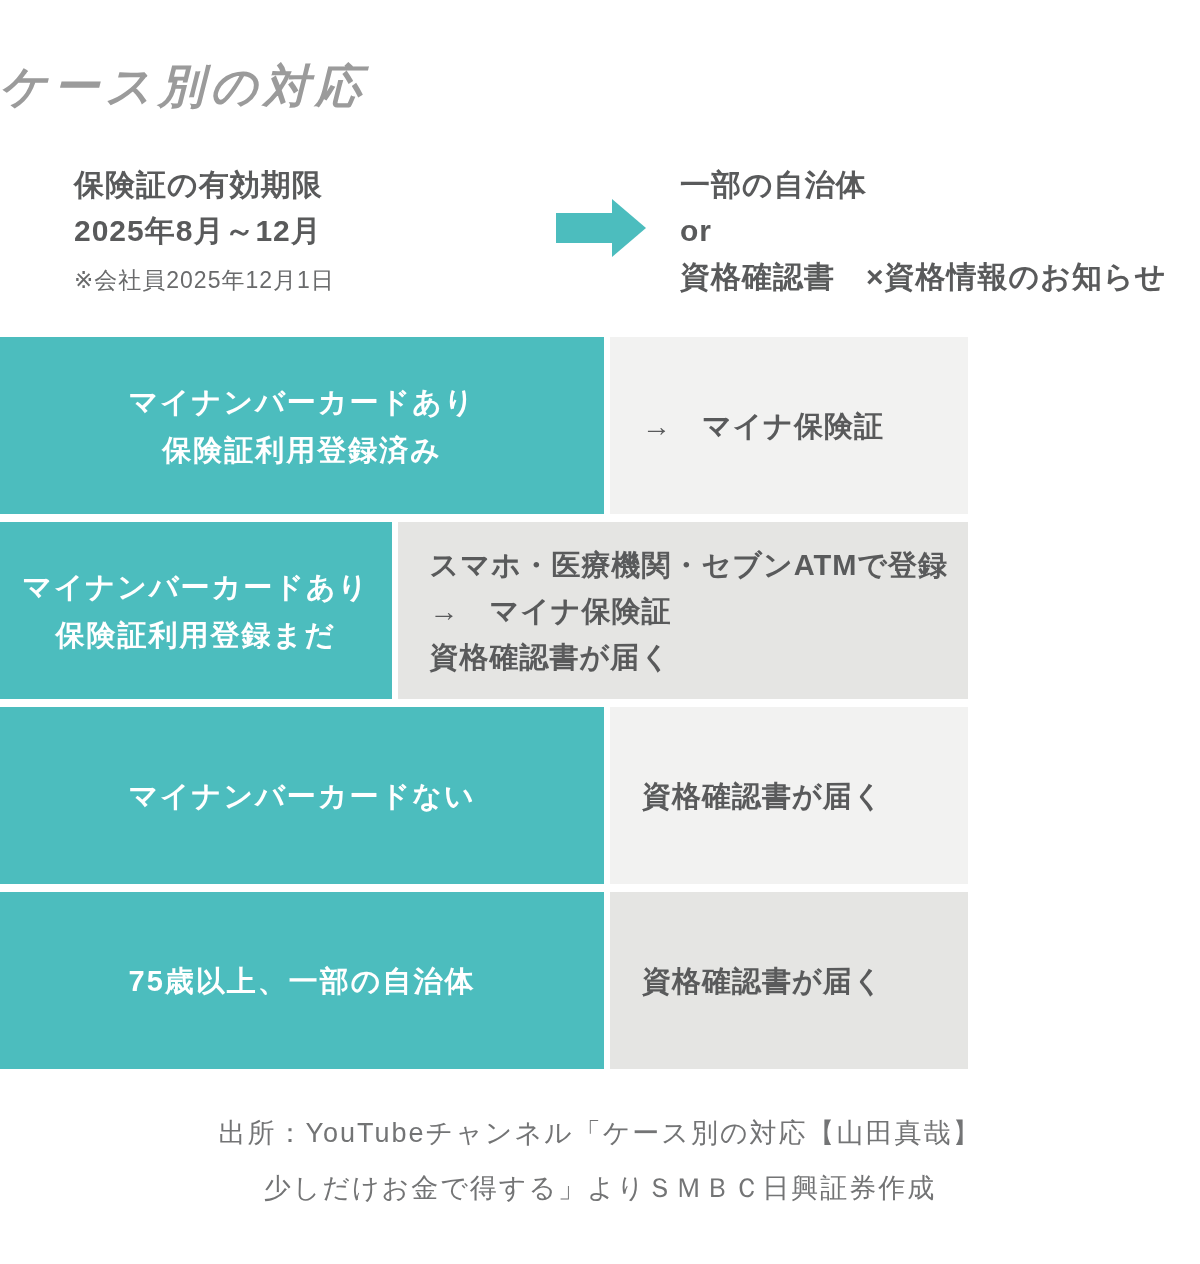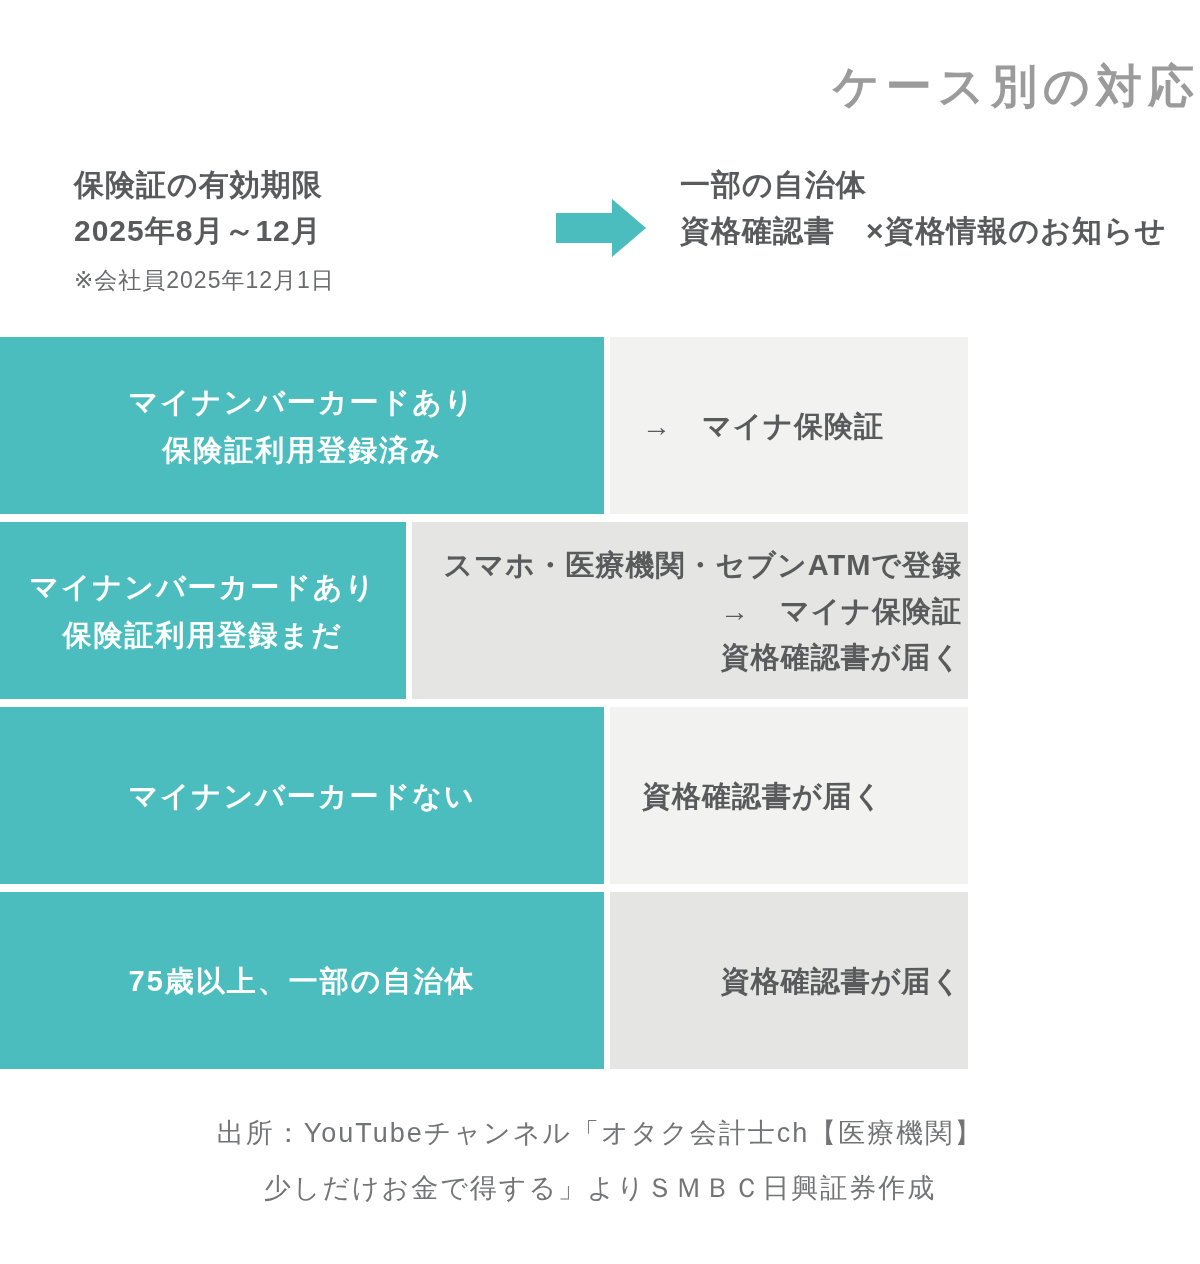--- a/index.html
+++ b/index.html
@@ -13,25 +13,26 @@
     width: 1200px;
     height: 1264px;
     background: #ffffff;
     overflow: hidden;
   }
   .title {
     position: absolute;
     top: 56px;
     left: 0;
     width: 100%;
-    text-align: right;
+    text-align: left;
     font-size: 46px;
     font-weight: 700;
     letter-spacing: 6px;
     color: var(--title_gray, #9B9B9B);
+    font-style: italic;
   }
   
   .header-left {
     position: absolute;
     left: 74px;
     top: 162px;
   }
   .header-left .h-line {
     font-size: 30px;
     font-weight: 700;
@@ -111,24 +112,24 @@
     line-height: 48px;
     letter-spacing: 2px;
     text-align: center;
   }
   .cell-right {
     flex: 1;
     display: flex;
     flex-direction: column;
     justify-content: center;
     padding-left: 32px;
-    padding-right: 6px;
+    padding-right: 20px;
   }
   .cell-right.bg-light { background: var(--row_light, #F2F2F1); }
-  .cell-right.bg-dark  { background: var(--row_dark,  #E5E5E3); align-items: flex-end; }
+  .cell-right.bg-dark  { background: var(--row_dark,  #E5E5E3); }
   .cell-right .c-line {
     color: var(--text_dark, #595A5B);
     font-size: 29px;
     font-weight: 700;
     line-height: 46px;
     letter-spacing: 1px;
     white-space: nowrap;
   }
   
   .footer {
@@ -159,20 +160,21 @@
     <div class="h-note">※会社員2025年12月1日</div>
   </div>
 
   <div class="arrow">
     <span class="arrow-shaft"></span>
     <span class="arrow-head"></span>
   </div>
 
   <div class="header-right">
     <div class="h-line">一部の自治体</div>
+    <div class="h-line">or</div>
     <div class="h-line">資格確認書　×資格情報のお知らせ</div>
   </div>
 
   <div class="case-table">
 
     <div class="case-row">
       <div class="cell-left">
         <div class="c-line">マイナンバーカードあり</div>
         <div class="c-line">保険証利用登録済み</div>
       </div>
@@ -207,17 +209,17 @@
         <div class="c-line">75歳以上、一部の自治体</div>
       </div>
       <div class="cell-right bg-dark">
         <div class="c-line">資格確認書が届く</div>
       </div>
     </div>
 
   </div>
 
   <div class="footer">
-    <div class="f-line">出所：YouTubeチャンネル「オタク会計士ch【医療機関】</div>
+    <div class="f-line">出所：YouTubeチャンネル「ケース別の対応【山田真哉】</div>
     <div class="f-line">少しだけお金で得する」よりＳＭＢＣ日興証券作成</div>
   </div>
 
 </div>
 
 </body></html>

